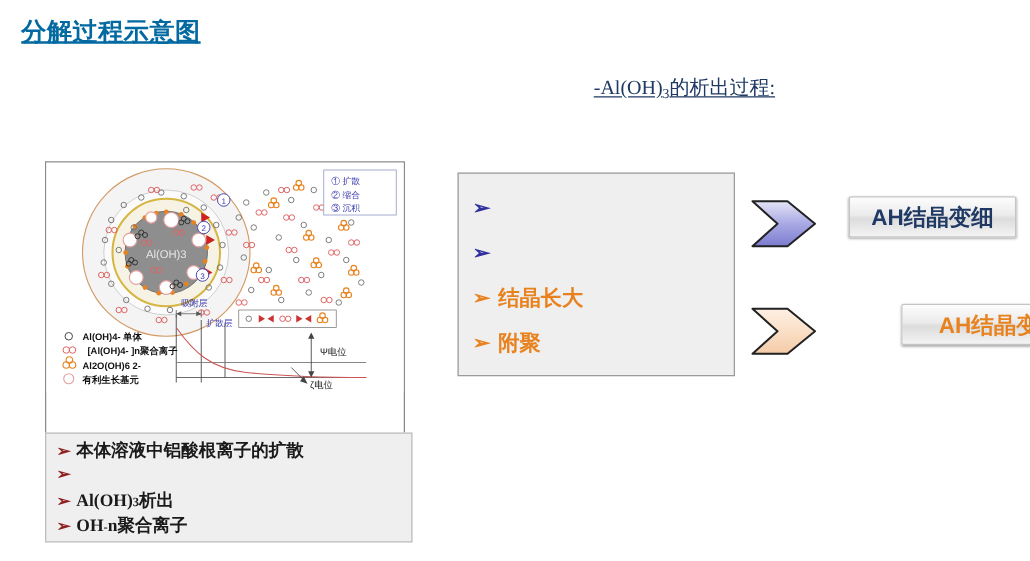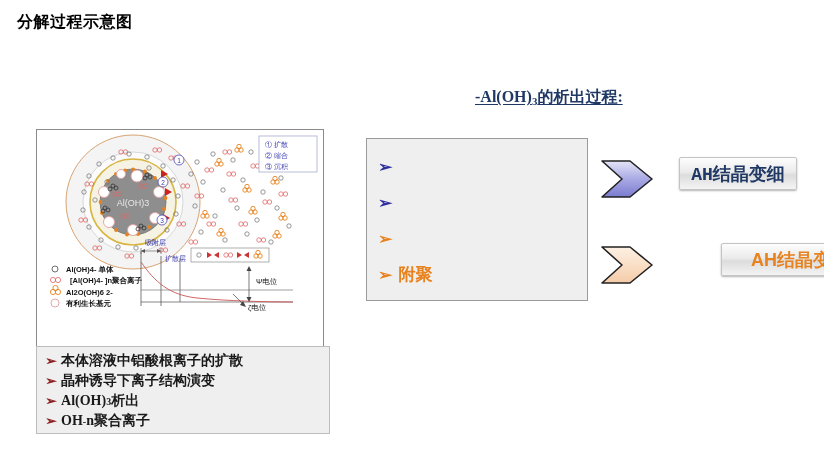--- a/index.html
+++ b/index.html
@@ -13,40 +13,40 @@
     font-family: "Liberation Sans", sans-serif;
     overflow: hidden;
     position: relative;
   }
 
   
   #slide-title {
     position: absolute;
     left: 17px;
     top: 12px;
-    font-size: 16px;
+    font-size: 20px;
     font-weight: bold;
-    color: #000000;
+    color: #0369a1;
     letter-spacing: 0.5px;
     white-space: nowrap;
+    text-decoration: underline;
   }
 
   
   #subtitle {
     position: absolute;
     left: 475px;
     top: 60px;
     font-family: "Liberation Serif", serif;
     font-size: 16px;
-    font-weight: bold;
+    font-weight: normal;
     color: #1f3864;
     text-decoration: underline;
     text-underline-offset: 2px;
     white-space: nowrap;
-    margin-top: 27px;
   }
   #subtitle sub {
     font-size: 11px;
     vertical-align: -3px;
   }
 
   
   #figure-panel {
     position: absolute;
     left: 36px;
@@ -107,24 +107,23 @@
     display: flex;
     align-items: center;
     justify-content: center;
     font-size: 18px;
     font-weight: bold;
     white-space: nowrap;
   }
   #result-fine {
     left: 679px;
     top: 157px;
-    width: 118px;
+    width: 134px;
     height: 33px;
     color: #1f3864;
-    font-family: Liberation Mono, monospace;
   }
   #result-coarse {
     left: 679px;
     top: 243px;
     width: 158px;
     height: 33px;
     color: #e8821e;
     margin-left: 42px;
   }
 
@@ -529,20 +528,21 @@
 
 <div id="mechanism-box">
   <div class="mech-item mech-blue">
     <span class="bullet">➢</span>
   </div>
   <div class="mech-item mech-blue">
     <span class="bullet">➢</span>
   </div>
   <div class="mech-item mech-orange">
     <span class="bullet">➢</span>
+    <span>结晶长大</span>
   </div>
   <div class="mech-item mech-orange">
     <span class="bullet">➢</span>
     <span>附聚</span>
   </div>
 </div>
 
 <svg class="chevron" id="chevron-fine" width="70" height="48" viewBox="0 0 70 48">
   <defs>
     <linearGradient id="gradBlue" x1="0" y1="0" x2="0" y2="1">
@@ -569,21 +569,20 @@
 
 <div class="result-box" id="result-coarse">AH结晶变粗</div>
 
 <div id="steps-box">
   <div class="step-item">
     <span class="bullet">➢</span>
     <span>本体溶液中铝酸根离子的扩散</span>
   </div>
   <div class="step-item">
     <span class="bullet">➢</span>
-    <span>晶种诱导下离子结构演变</span>
   </div>
   <div class="step-item">
     <span class="bullet">➢</span>
     <span>Al(OH)</span>
       <sub>3</sub>
       <span>析出</span>
   </div>
   <div class="step-item">
     <span class="bullet">➢</span>
     <span>OH</span>

